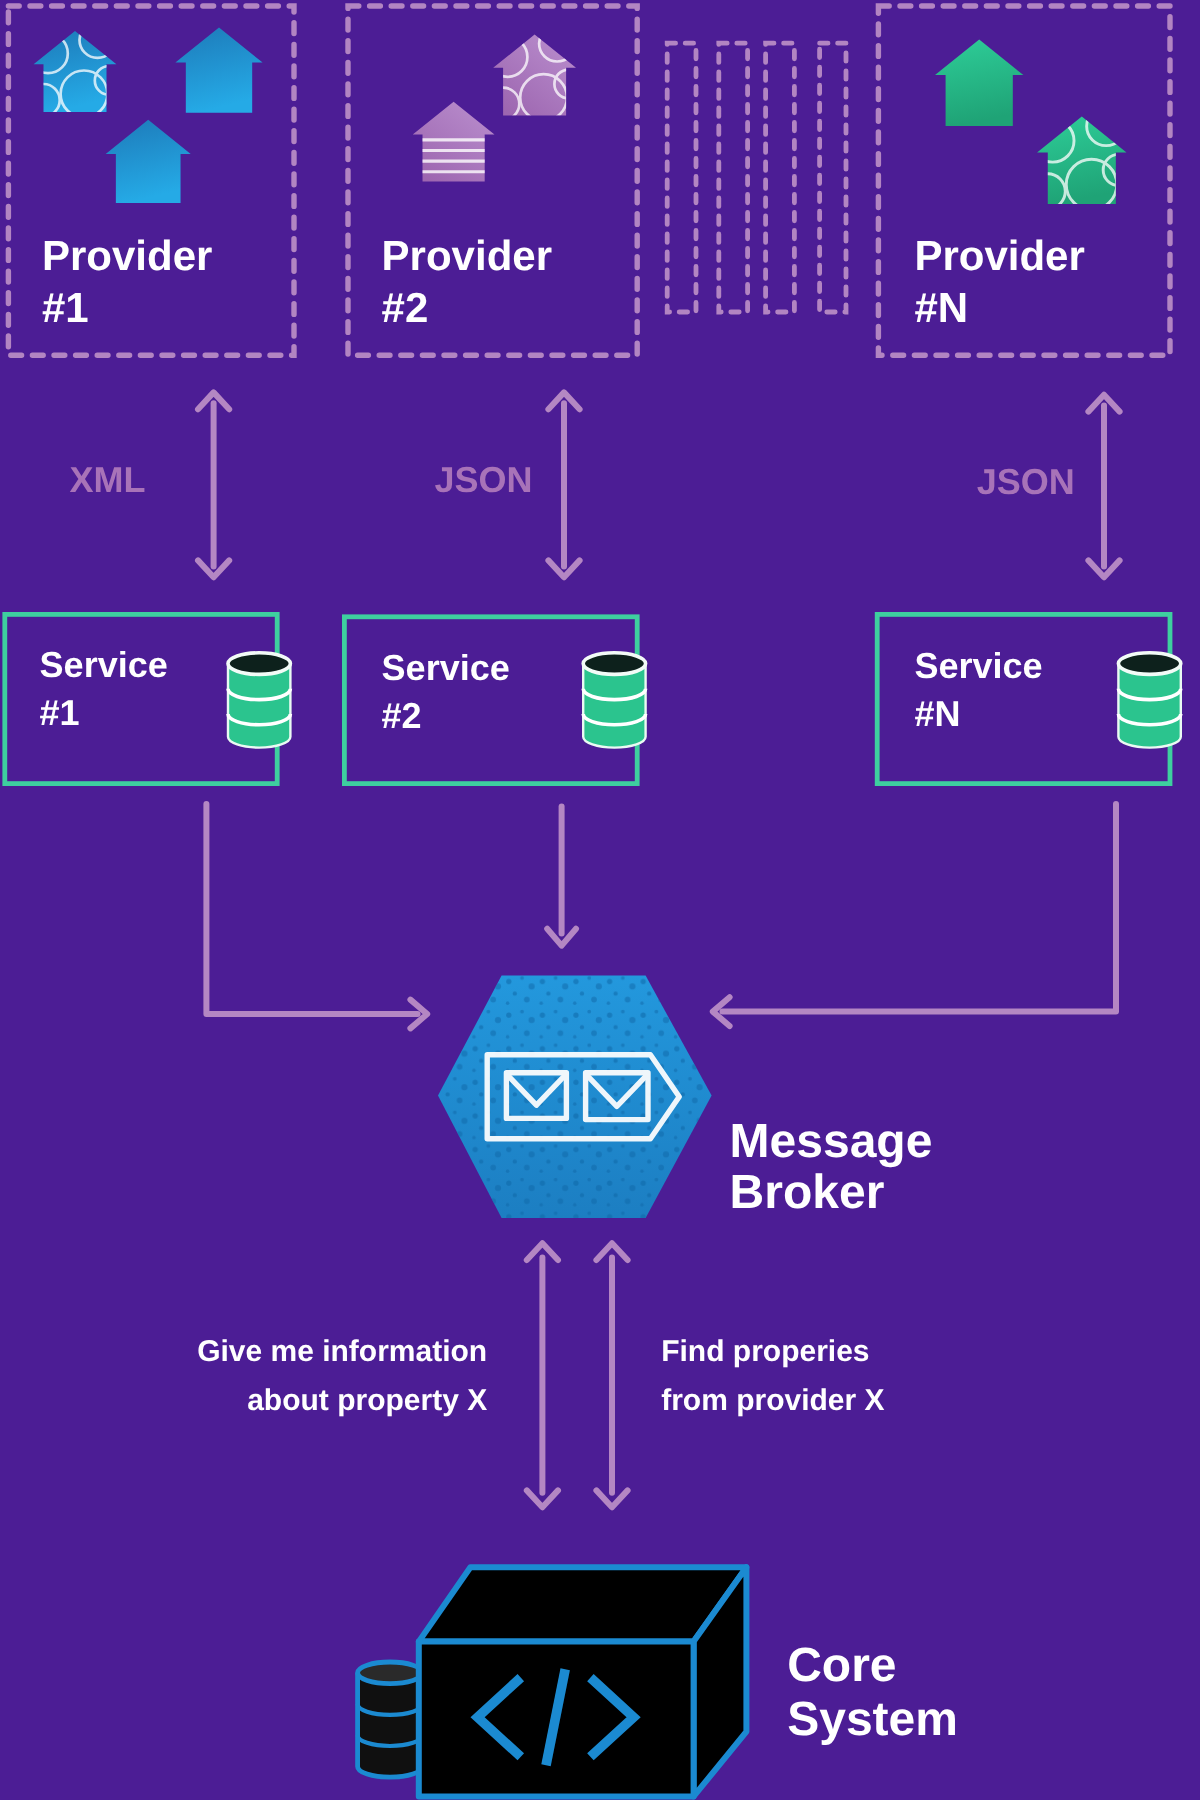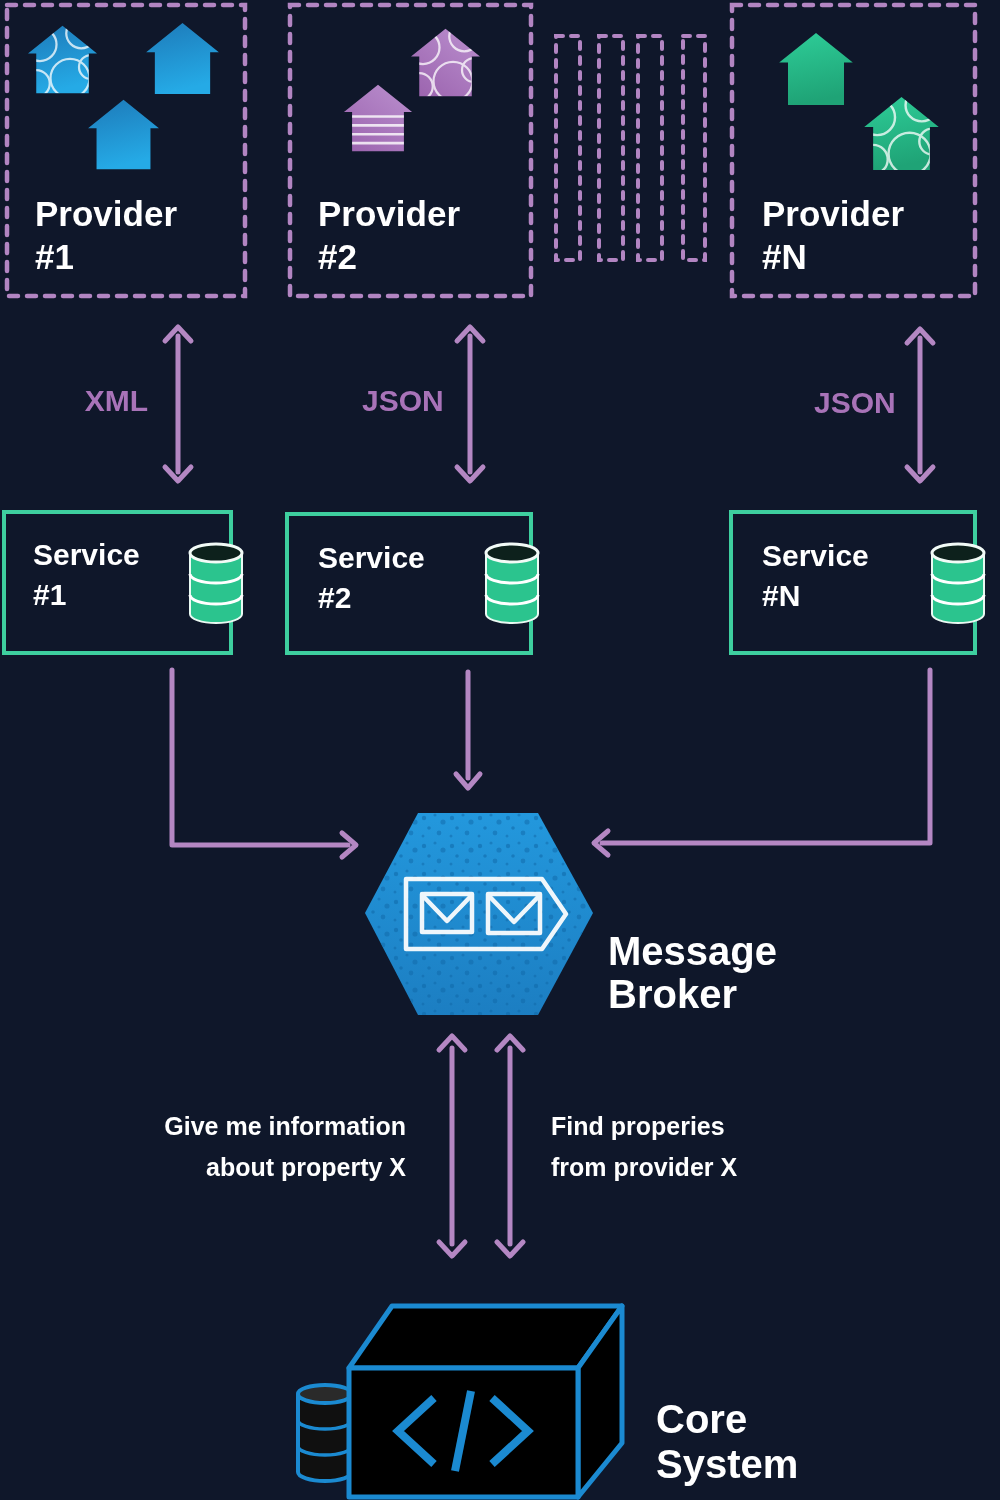--- a/index.html
+++ b/index.html
@@ -1,23 +1,23 @@
 <!DOCTYPE html>
 <html><head>
 <meta charset="utf-8">
 <style>
   html,body{margin:0;padding:0;background:#000;}
-  #stage{position:relative;width:1000px;height:1500px;background:#0f172a;overflow:hidden;
+  #stage{position:relative;width:1000px;height:1500px;background:#4c1d95;overflow:hidden;
          font-family:"Liberation Sans",sans-serif;font-weight:bold;}
   #diagram-svg{position:absolute;left:0;top:0;}
   .txt{position:absolute;color:#fff;white-space:pre;}
   .provider-label{font-size:35px;line-height:43px;}
   .service-label{font-size:30px;line-height:40px;}
   .protocol-label{font-size:30px;color:#a873b8;}
-  .protocol-xml{text-align:right;}
+  .protocol-xml{text-align:left;}
   .broker-label{font-size:40px;line-height:43px;}
   .core-label{font-size:40px;line-height:45px;}
   .query-label{font-size:25px;line-height:41px;}
   .query-left{text-align:right;}
 </style>
 </head>
 <body>
 
 <div id="stage">
 
@@ -218,15 +218,15 @@
 
   <div class="txt service-label" style="left:33px;top:535px;"><span>Service</span><br><span>#1</span></div>
   <div class="txt service-label" style="left:318px;top:538px;"><span>Service</span><br><span>#2</span></div>
   <div class="txt service-label" style="left:762px;top:536px;"><span>Service</span><br><span>#N</span></div>
 
   <div class="txt broker-label" style="left:608px;top:930px;"><span>Message</span><br><span>Broker</span></div>
 
   <div class="txt query-label query-left" style="left:95px;top:1106px;width:311px;"><span>Give me information</span><br><span>about property X</span></div>
   <div class="txt query-label" style="left:551px;top:1106px;"><span>Find properies</span><br><span>from provider X</span></div>
 
-  <div class="txt core-label" style="left:656px;top:1366px;margin-top:31px;"><span>Core</span><br><span>System</span></div>
+  <div class="txt core-label" style="left:656px;top:1366px;"><span>Core</span><br><span>System</span></div>
 
 </div>
 
 </body></html>

